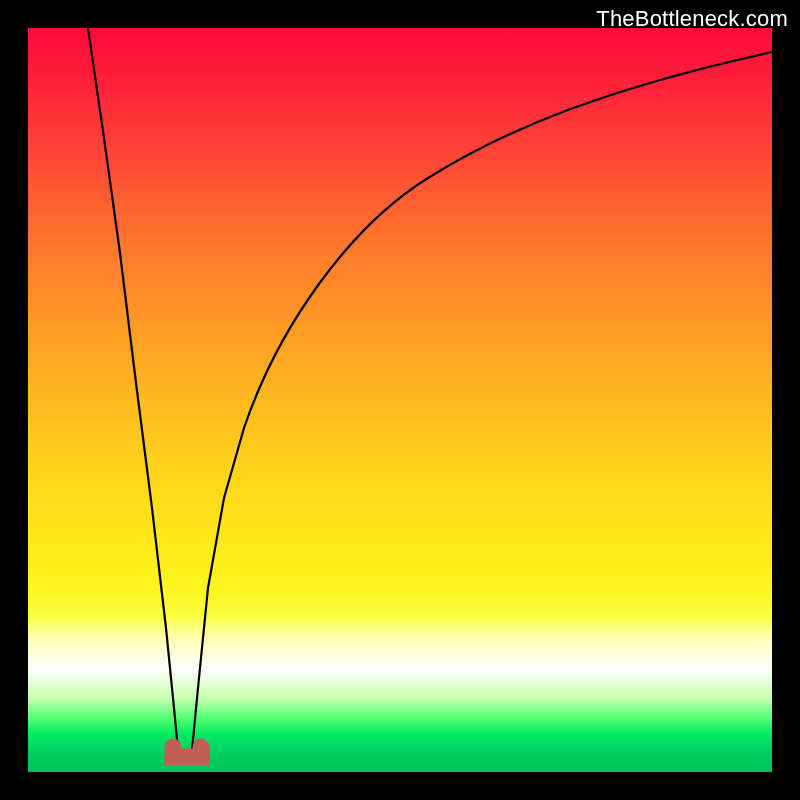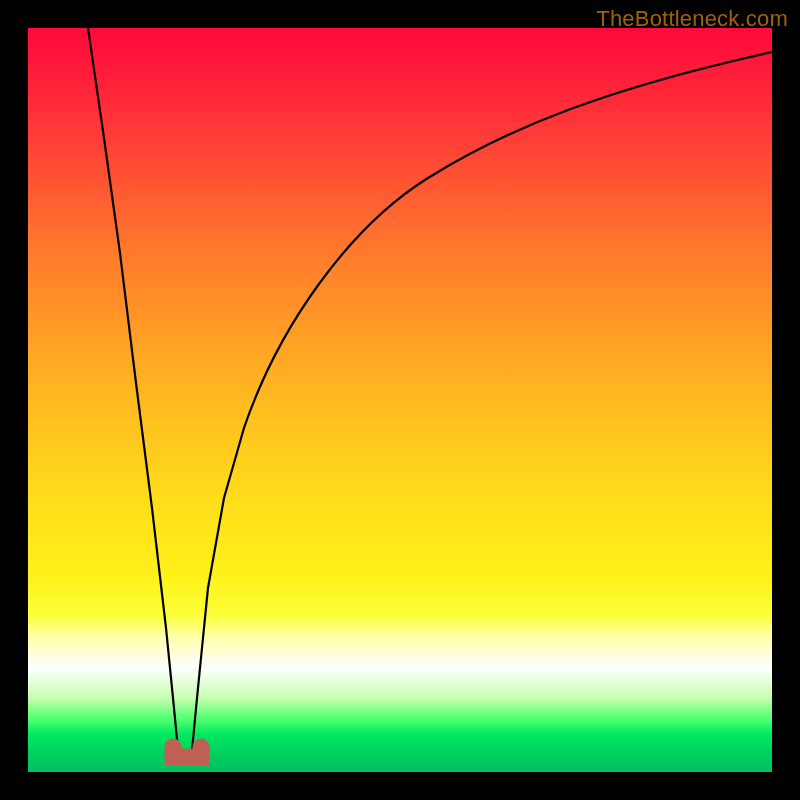--- a/index.html
+++ b/index.html
@@ -35,21 +35,21 @@
       #4aff6e 93%,
       #00e860 95%,
       #00d060 97.5%,
       #00c060 100%
     );
   }
   .watermark {
     position: absolute;
     top: 6px;
     right: 12px;
-    color: #a16207;
+    color: #ffffff;
     font-size: 22px;
     font-weight: 500;
     letter-spacing: 0.2px;
     user-select: none;
     margin-left: 12px;
   }
   svg.curve {
     position: absolute;
     left: 0;
     top: 0;

